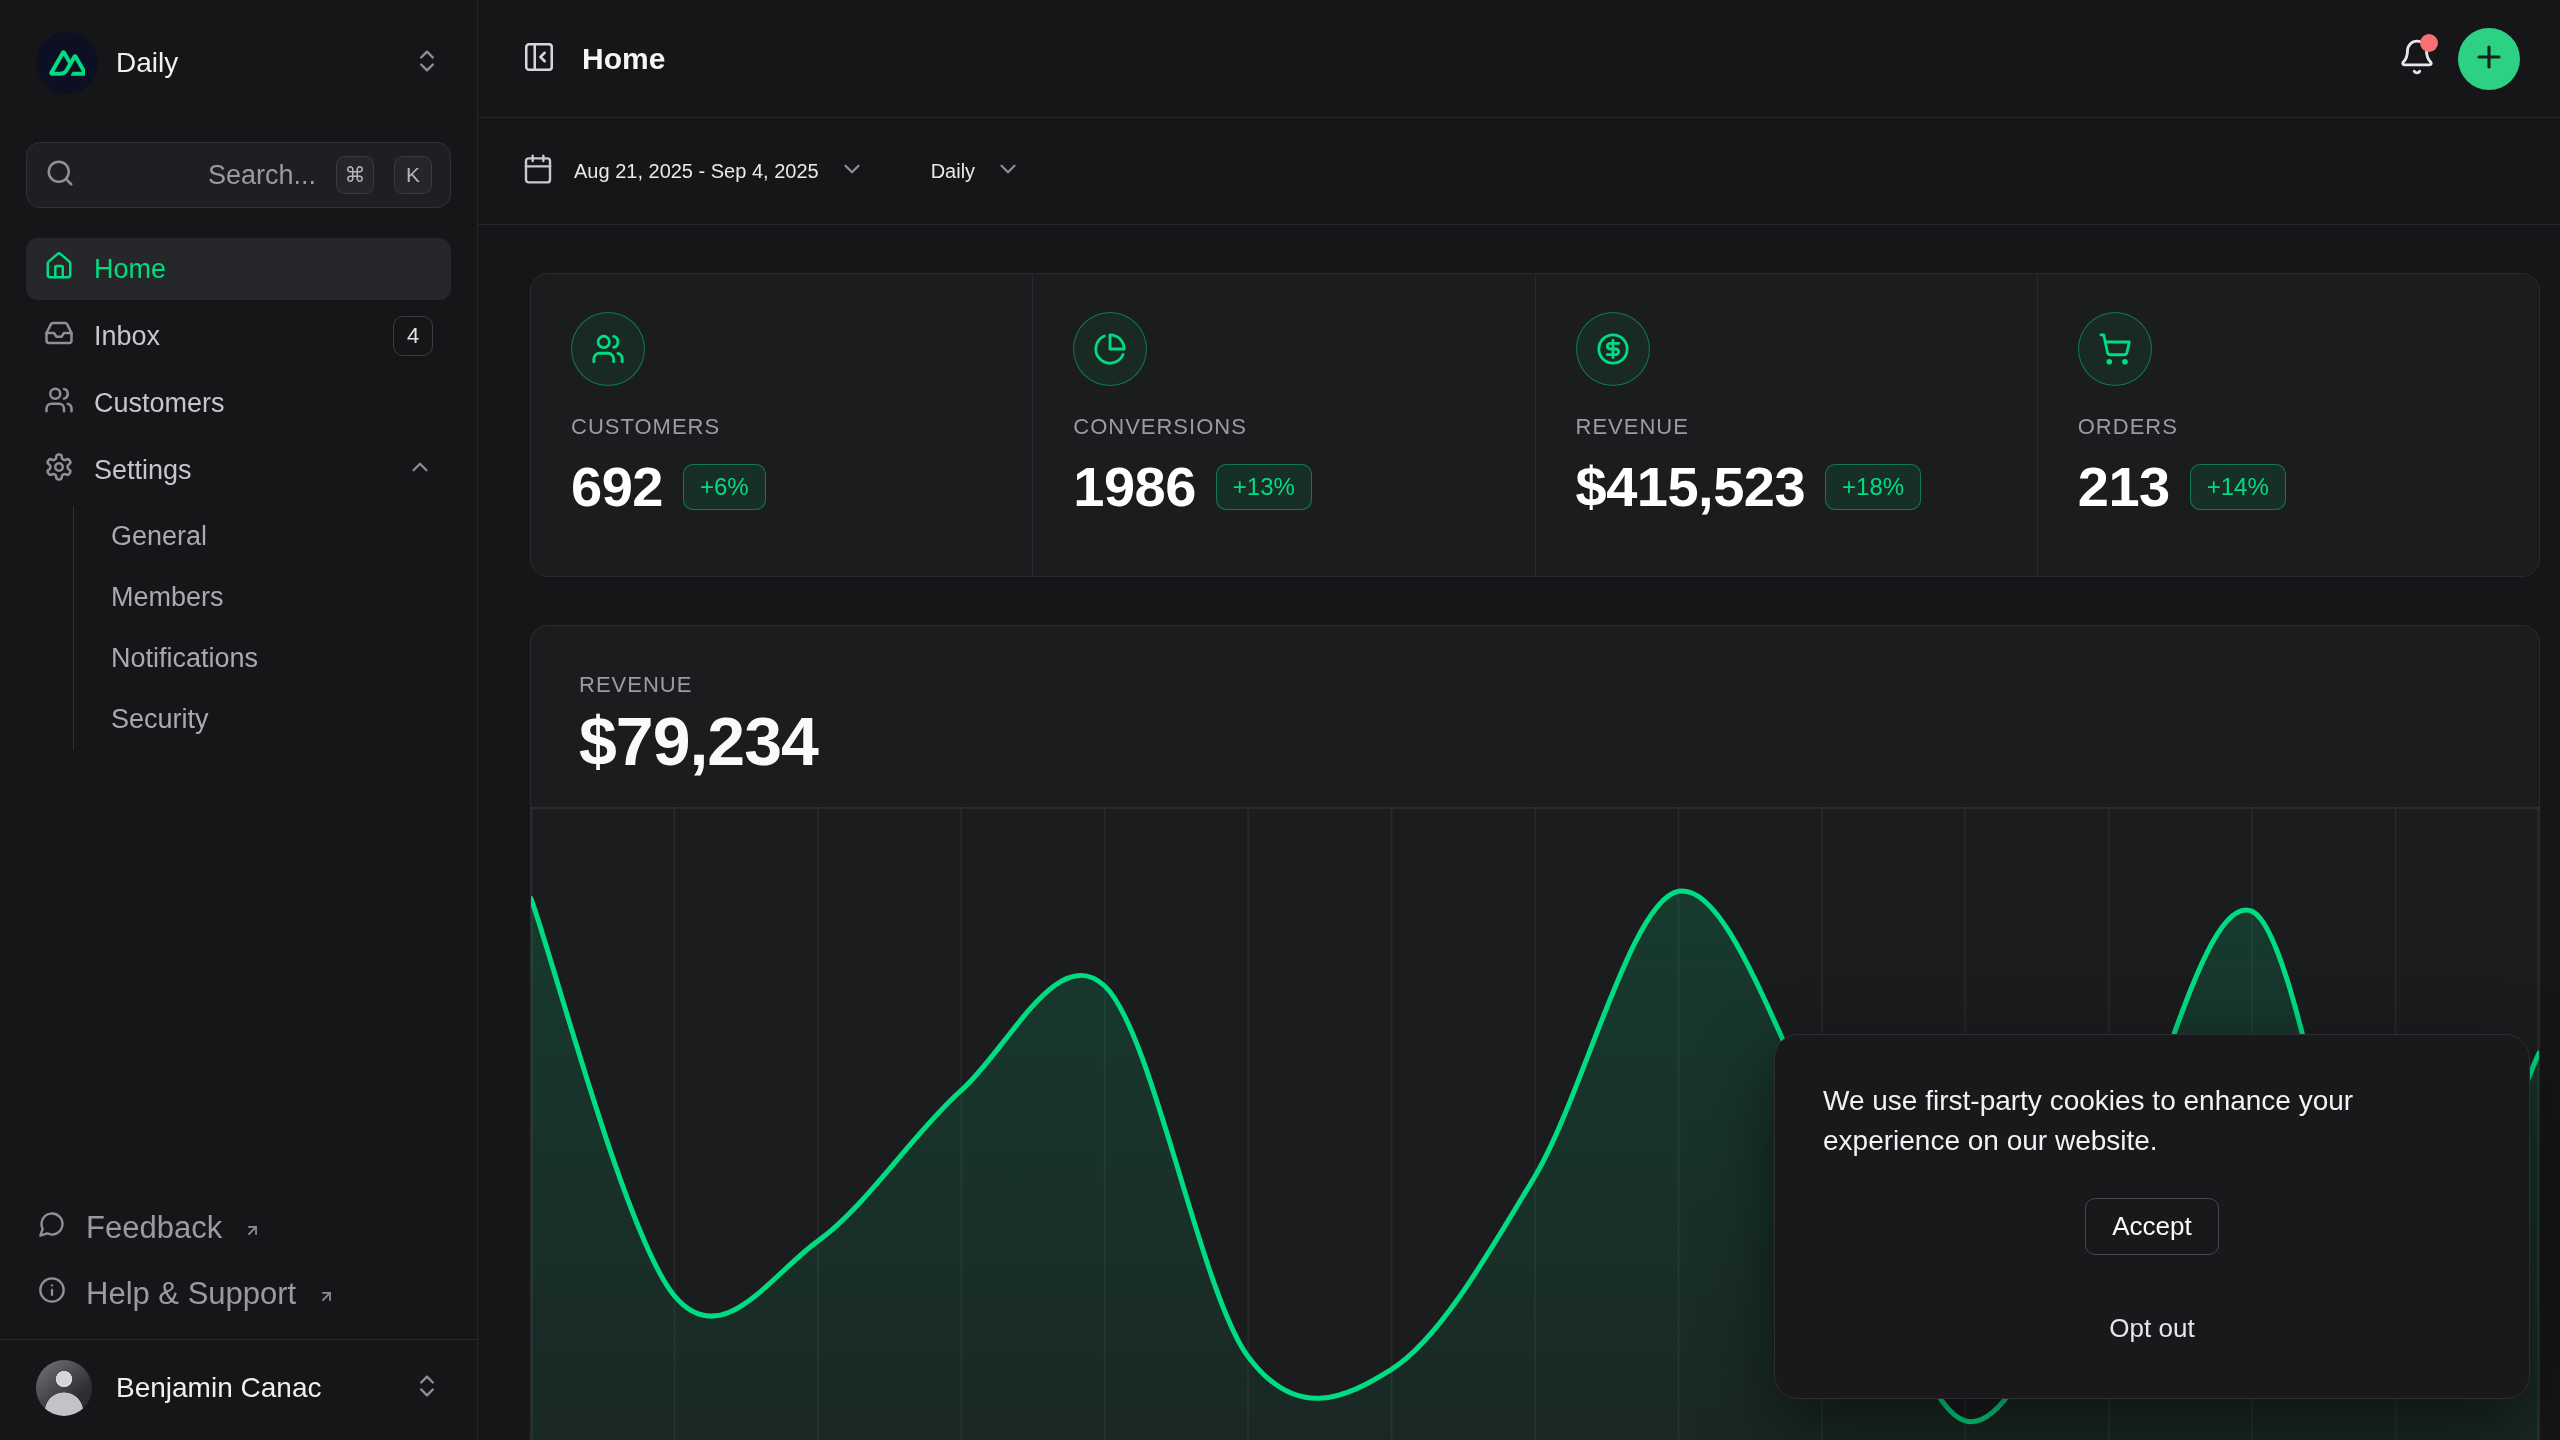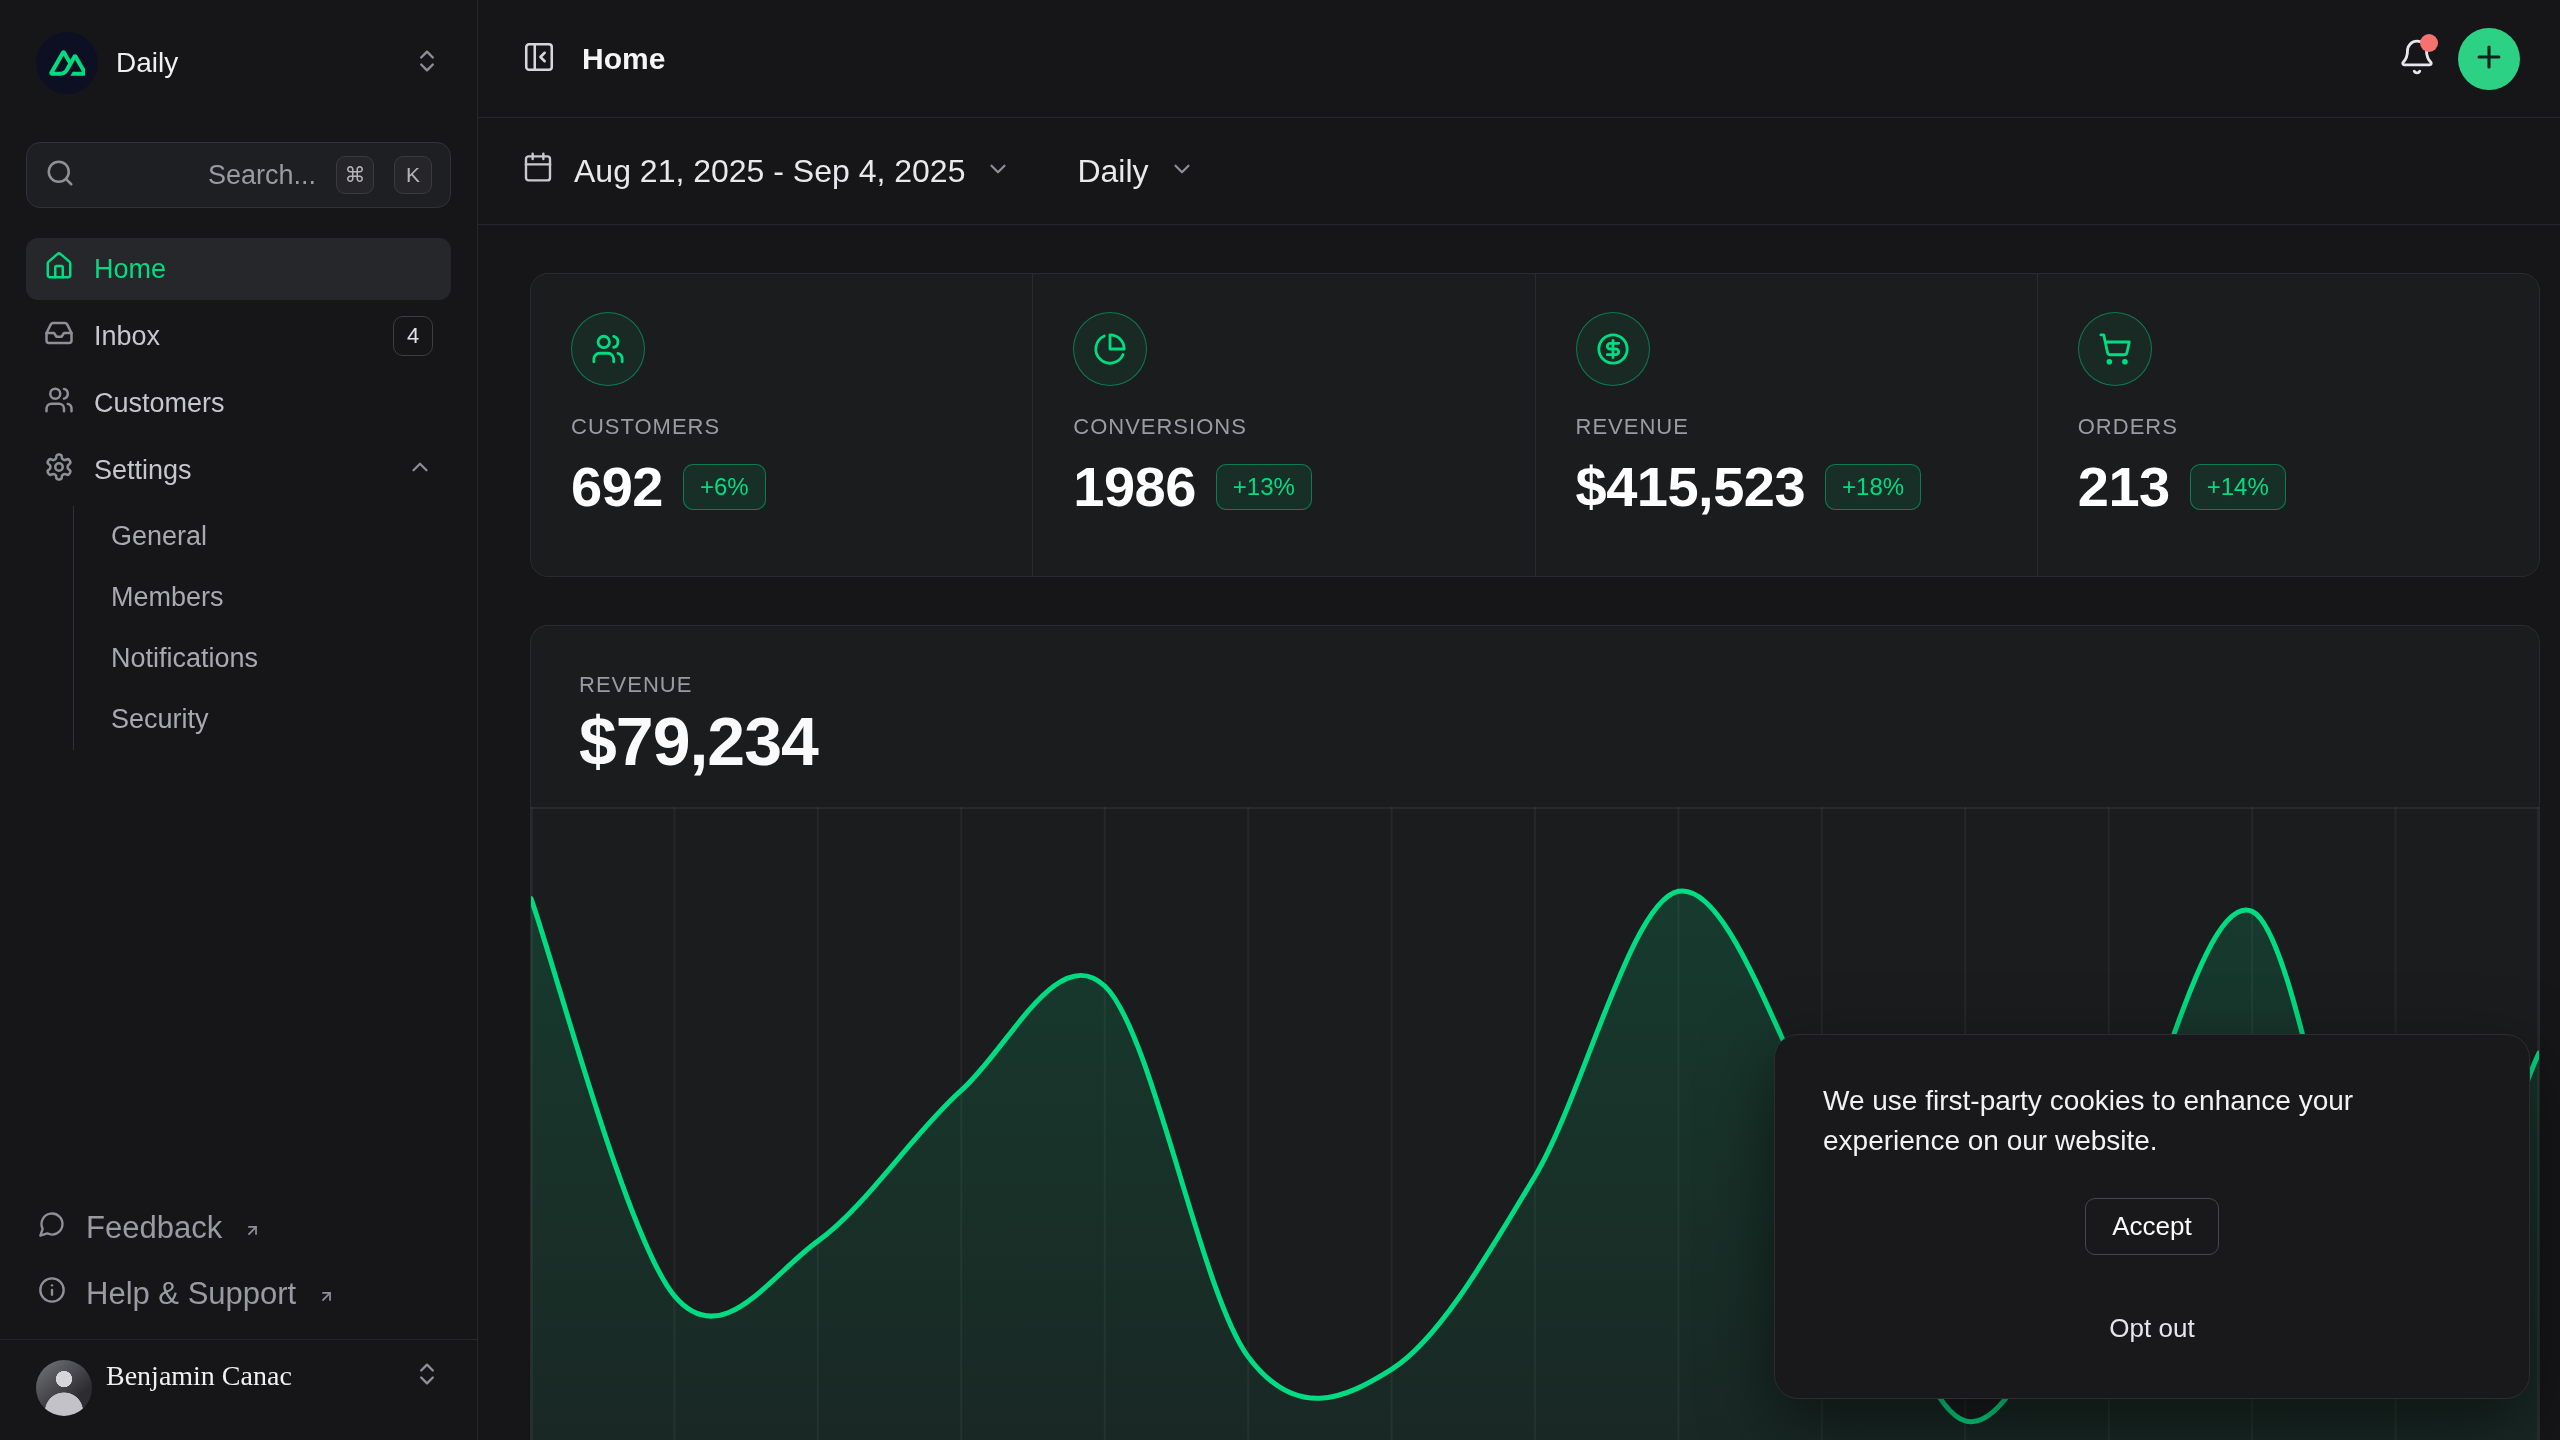--- a/index.html
+++ b/index.html
@@ -69,22 +69,22 @@
   .side-spacer { flex:1; }
   .side-links { display:flex; flex-direction:column; gap:4px; margin-bottom:14px; }
   .side-link {
     height:62px; display:flex; align-items:center; gap:20px;
     color:#9a9aa3; font-size:31px; font-weight:500; cursor:pointer; padding:0 12px;
     border-radius:12px;
   }
   .ext { align-self:flex-start; margin-top:14px; margin-left:2px; color:#8f8f98; }
   .side-divider { border-top:1px solid #27272b; margin:0 -26px; }
   .user-row {
-    display:flex; gap:14px;
-    padding:14px 10px; margin:6px 0 10px 0; border-radius:12px; cursor:pointer;font-family:Liberation Serif, serif;
+    display:flex; align-items:center; gap:24px;
+    padding:14px 10px; margin:6px 0 10px 0; border-radius:12px; cursor:pointer;
   }
   .avatar {
     width:56px; height:56px; border-radius:50%; flex:none;
     background:
       radial-gradient(circle at 50% 34%, #d6d6da 0 17%, rgba(0,0,0,0) 18%),
       radial-gradient(circle at 50% 92%, #c2c2c8 0 32%, rgba(0,0,0,0) 33%),
       linear-gradient(140deg, #76767e 0%, #2c2c31 70%);
   }
   .user-name { font-size:28px; font-weight:500; color:#f0f0f2; flex:1; }
 
@@ -106,21 +106,21 @@
     width:62px; height:62px; border-radius:50%; border:none; cursor:pointer;
     background:#2cd183; color:#10231b;
     display:flex; align-items:center; justify-content:center;
   }
   .toolbar {
     height:107px; min-height:107px; border-bottom:1px solid #27272b;
     display:flex; align-items:center; padding:0 44px; gap:66px;
   }
   .range-btn, .gran-btn {
     display:flex; align-items:center; gap:20px; background:none; border:none; cursor:pointer;
-    color:#e9e9ec; font-size:32px; font-weight:500; font-family:inherit;
+    color:#e9e9ec; font-size:20px; font-weight:500; font-family:inherit;
   }
   .range-btn .icon, .gran-btn .icon { color:#c9c9d0; }
   .chev { color:#8f8f98; }
 
   .content { flex:1; padding:48px 20px 0 52px; overflow:hidden; }
 
   
   .stats {
     display:grid; grid-template-columns:repeat(4, 1fr); gap:1px;
     background:#2a2b2e; border:1px solid #2a2b2e; border-radius:18px;

